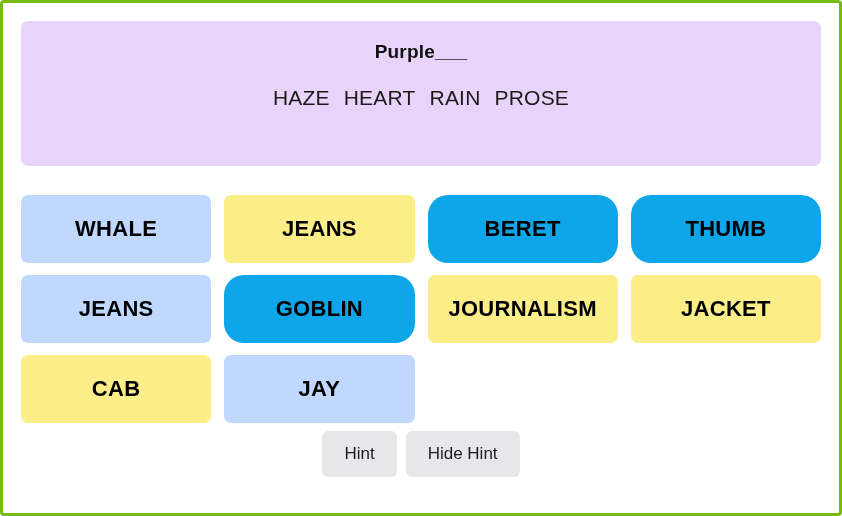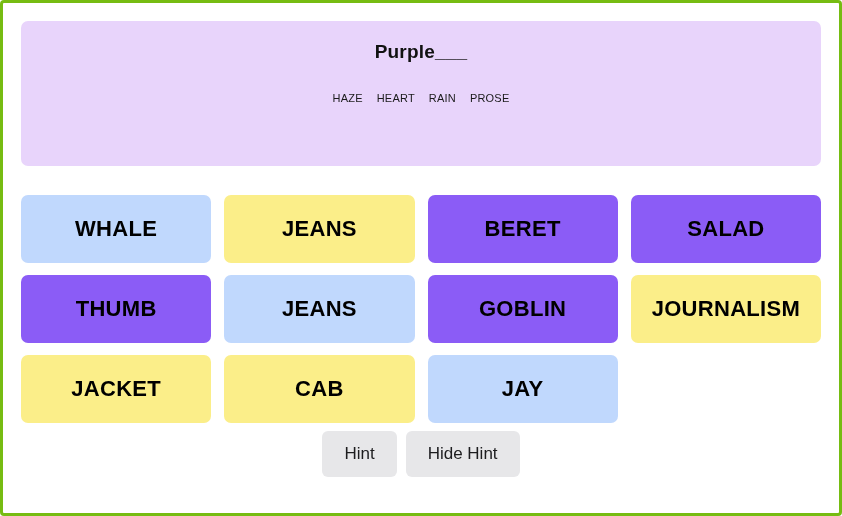--- a/index.html
+++ b/index.html
@@ -41,21 +41,21 @@
   .hint-title {
     font-size: 19px;
     font-weight: bold;
     color: #111111;
     letter-spacing: 0.2px;
     line-height: 22px;
     margin: 0;
   }
   .hint-words {
     margin-top: 25px;
-    font-size: 11px;
+    font-size: 21px;
     color: #1a1a1a;
     letter-spacing: 0.2px;
     line-height: 20px;
   }
   .hint-words span.word {
     margin: 0 7px;
   }
   
   .grid {
     width: 800px;
@@ -78,21 +78,21 @@
     letter-spacing: 0.3px;
     text-align: center;
     user-select: none;
     cursor: pointer;
     border: none;
     padding: 0 4px;
     font-family: "Liberation Sans", sans-serif;
   }
   .tile.blue   { background: #c0d8fd; }
   .tile.yellow { background: #fbee89; }
-  .tile.green  { background: #8b5cf6; }
+  .tile.green  { background: #0ea5e9; border-radius: 20px; }
   
   .button-row {
     margin-top: 8px;
     display: flex;
     justify-content: center;
     gap: 9px;
     flex: 0 0 auto;
   }
   .btn {
     background: #e7e7e9;
@@ -114,21 +114,20 @@
 
   <div class="hint-banner">
     <div class="hint-title">Purple___</div>
     <div class="hint-words"><span class="word">HAZE</span><span class="word">HEART</span><span class="word">RAIN</span><span class="word">PROSE</span></div>
   </div>
 
   <div class="grid">
       <div class="tile blue">WHALE</div>
       <div class="tile yellow">JEANS</div>
       <div class="tile green">BERET</div>
-      <div class="tile green">SALAD</div>
       <div class="tile green">THUMB</div>
       <div class="tile blue">JEANS</div>
       <div class="tile green">GOBLIN</div>
       <div class="tile yellow">JOURNALISM</div>
       <div class="tile yellow">JACKET</div>
       <div class="tile yellow">CAB</div>
       <div class="tile blue">JAY</div>
     </div>
 
   <div class="button-row">

